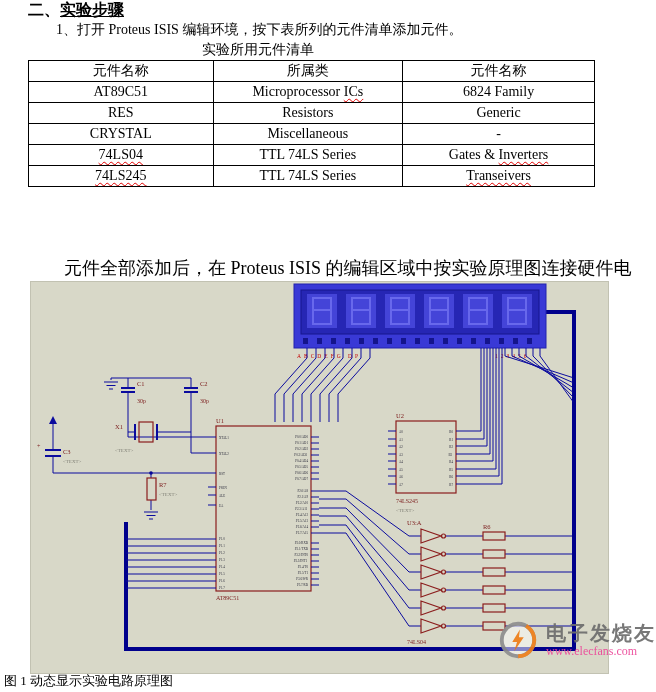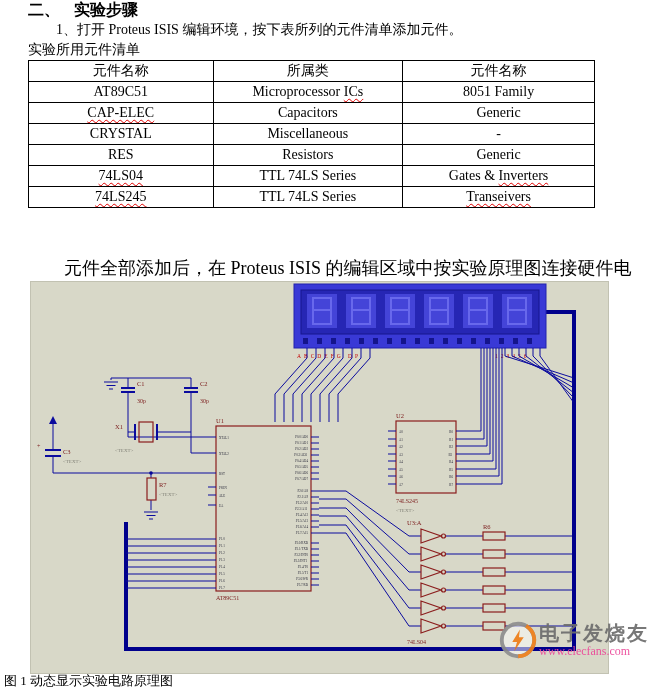--- a/index.html
+++ b/index.html
@@ -1,31 +1,31 @@
 <!DOCTYPE html>
 <html><head>
 <meta charset="utf-8">
 <style>
   html,body{margin:0;padding:0}
   body{position:relative;width:656px;height:692px;background:#ffffff;
        font-family:"Liberation Serif",serif;color:#000;overflow:hidden}
   .heading{position:absolute;left:28px;top:0;font-size:16px;font-weight:bold}
-  .heading .t{margin-left:14px;}
+  .heading .t{text-decoration:underline}
   .step{position:absolute;left:56px;top:21px;font-size:14px}
-  .tbl-title{position:absolute;left:28px;top:41px;width:460px;text-align:left;font-size:14px}
+  .tbl-title{position:absolute;left:28px;top:41px;width:460px;text-align:center;font-size:14px}
   table.parts{position:absolute;left:28px;top:60px;width:567px;border-collapse:collapse;
        font-size:14px;table-layout:fixed}
   table.parts th,table.parts td{border:1px solid #000;text-align:center;font-weight:normal;
        height:20px;padding:0 20px;overflow:hidden;white-space:nowrap}
   .sp{text-decoration-line:underline;text-decoration-style:wavy;
       text-decoration-color:#e00000;text-decoration-thickness:1px;text-underline-offset:2px}
   .after{position:absolute;left:64px;top:256px;font-size:18px}
   svg.circuit{position:absolute;left:30px;top:281px;background:#d8d8c8;border:1px solid #c2c2b2}
   .caption{position:absolute;left:4px;top:672px;width:656px;font-size:13px}
-  .watermark{position:absolute;left:497px;top:619px;display:flex;align-items:center;opacity:.93}
+  .watermark{position:absolute;left:497px;top:619px;display:flex;align-items:center;gap:7px;opacity:.93}
   .wm-name{font-size:20px;font-weight:bold;color:#6e6e6e;letter-spacing:2px;line-height:22px}
   .wm-url{font-size:12px;color:#ec4899}
   
   .w{stroke:#0b0b9e;stroke-width:1;fill:none}
   .bus{stroke:#00008c;stroke-width:4;fill:none}
   .cmp{stroke:#8b1d1d;stroke-width:1.2;fill:none}
   .plate{stroke:#0b0b9e;stroke-width:2;fill:none}
   text.ref{fill:#7c1d1d;font-size:6.5px}
   text.val{fill:#7c1d1d;font-size:6px}
   text.ph{fill:#85857a;font-size:5px}
@@ -54,36 +54,31 @@
     <tr>
       <th>元件名称</th>
       <th>所属类</th>
       <th>元件名称</th>
     </tr>
   </thead>
   <tbody>
     <tr>
       <td>AT89C51</td>
       <td><span>Microprocessor </span><span class="sp">ICs</span></td>
-      <td>8051 Family</td>
-    </tr>
-    <tr>
-      <td class="sp">CAP-ELEC</td>
-      <td>Capacitors</td>
+      <td>6824 Family</td>
+    </tr>
+    <tr>
+      <td>RES</td>
+      <td>Resistors</td>
       <td>Generic</td>
     </tr>
     <tr>
       <td>CRYSTAL</td>
       <td>Miscellaneous</td>
       <td>-</td>
-    </tr>
-    <tr>
-      <td>RES</td>
-      <td>Resistors</td>
-      <td>Generic</td>
     </tr>
     <tr>
       <td class="sp">74LS04</td>
       <td>TTL 74LS Series</td>
       <td><span>Gates &amp; </span><span class="sp">Inverters</span></td>
     </tr>
     <tr>
       <td class="sp">74LS245</td>
       <td>TTL 74LS Series</td>
       <td class="sp">Transeivers</td>

